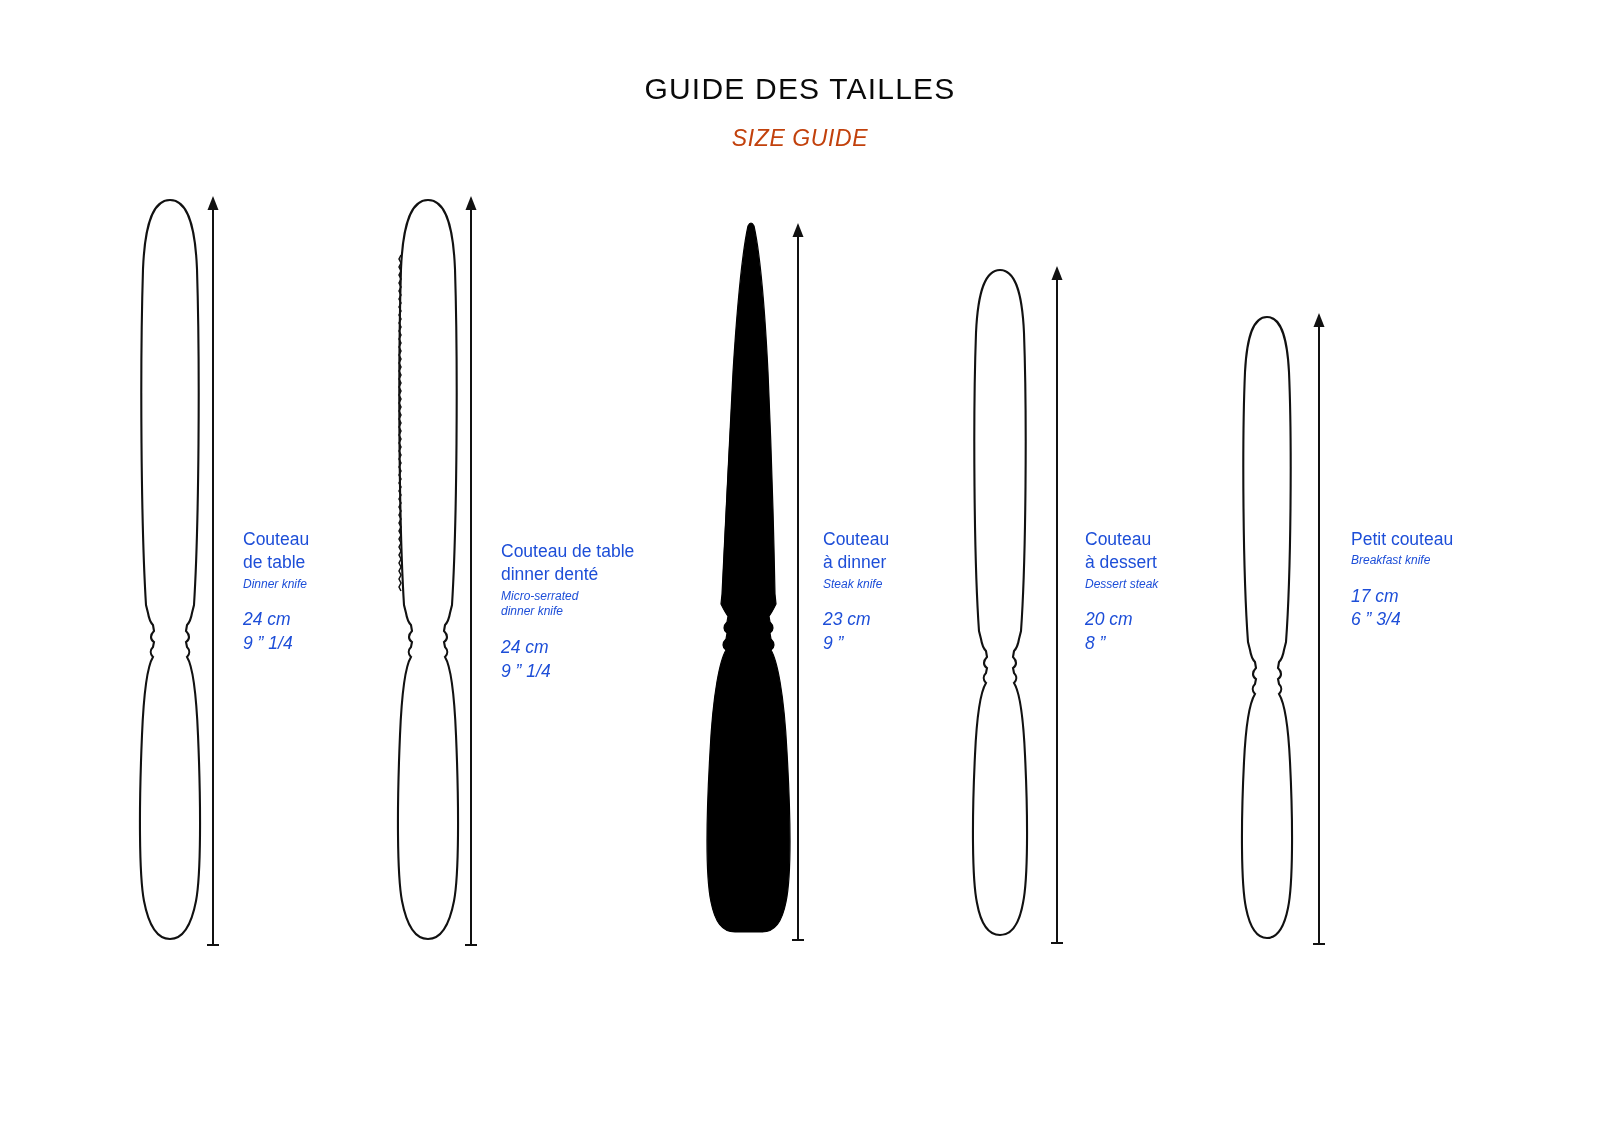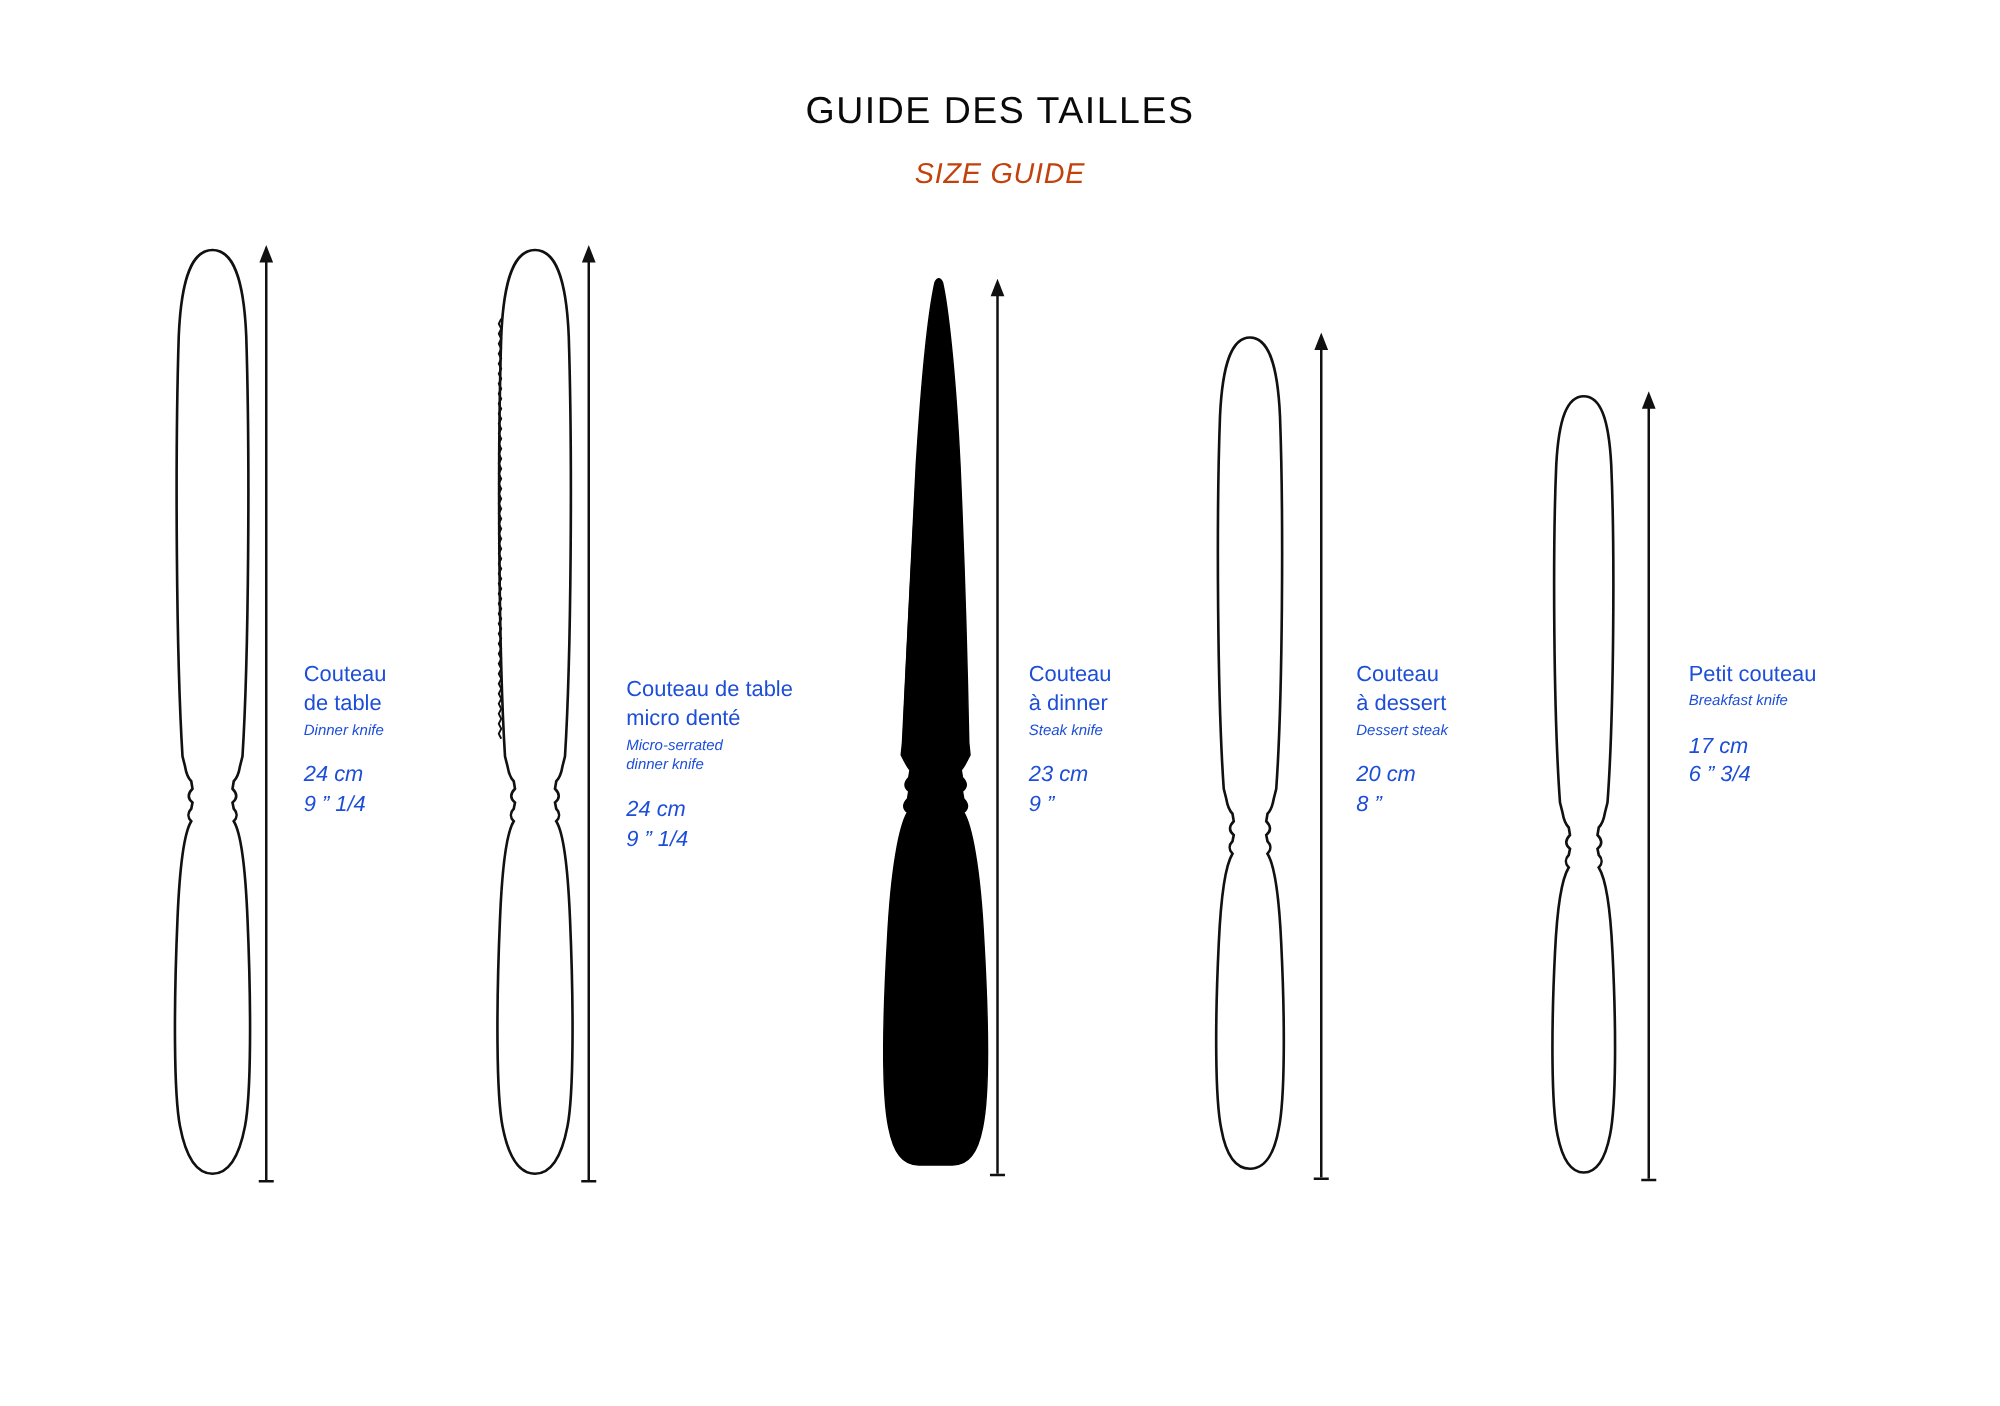--- a/index.html
+++ b/index.html
@@ -187,21 +187,21 @@
     </div>
     <div class="arrow-wrap" style="left:464px; top:196px;">
       <svg width="14" height="752" viewBox="0 0 14 752" xmlns="http://www.w3.org/2000/svg">
         <line x1="7" y1="6" x2="7" y2="748" stroke="#111111" stroke-width="2"></line>
         <polygon points="7,0 12.5,14 1.5,14" fill="#111111"></polygon>
         <line x1="1" y1="749" x2="13" y2="749" stroke="#111111" stroke-width="2"></line>
       </svg>
     </div>
     <div class="labels" style="left:501px; top:540px;">
       <span class="fr">Couteau de table</span>
-      <span class="fr">micro denté</span>
+      <span class="fr">dinner denté</span>
       <span class="en">Micro-serrated</span>
       <span class="en" style="margin-top:0;">dinner knife</span>
       <span class="dims">
         <span>24 cm</span>
         <span>9 ” 1/4</span>
       </span>
     </div>
   </div>
 
   <div class="knife-group" style="left:0;">

